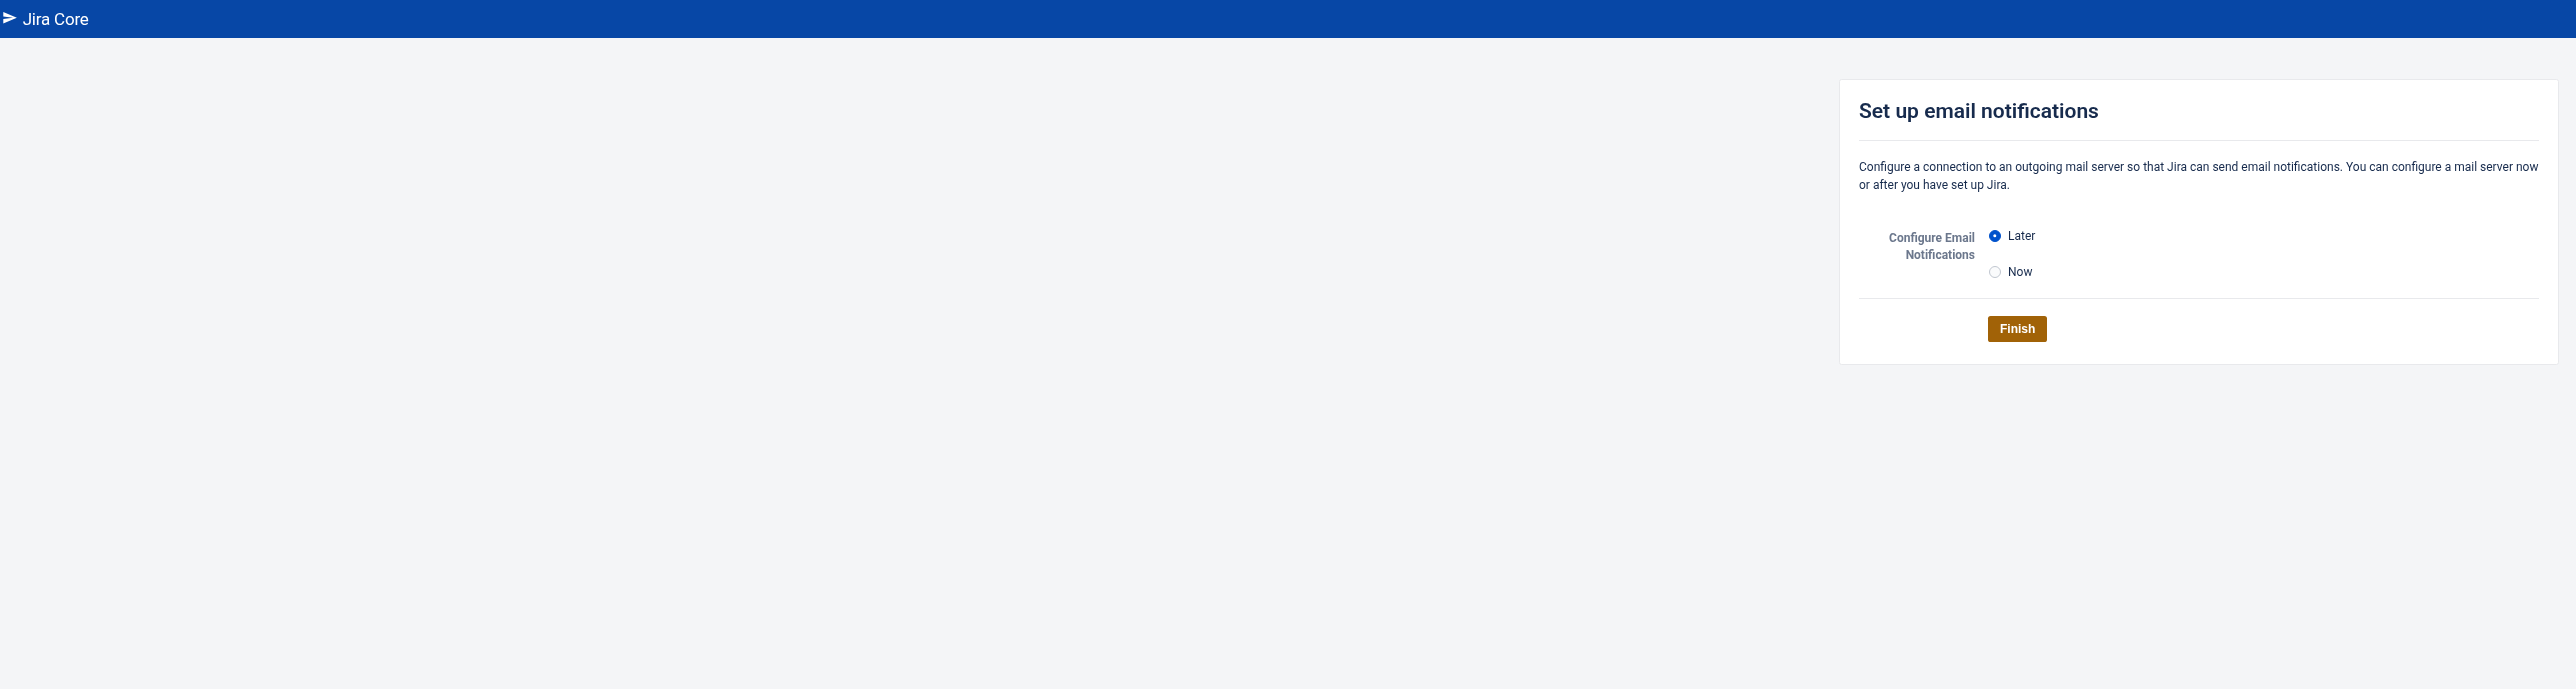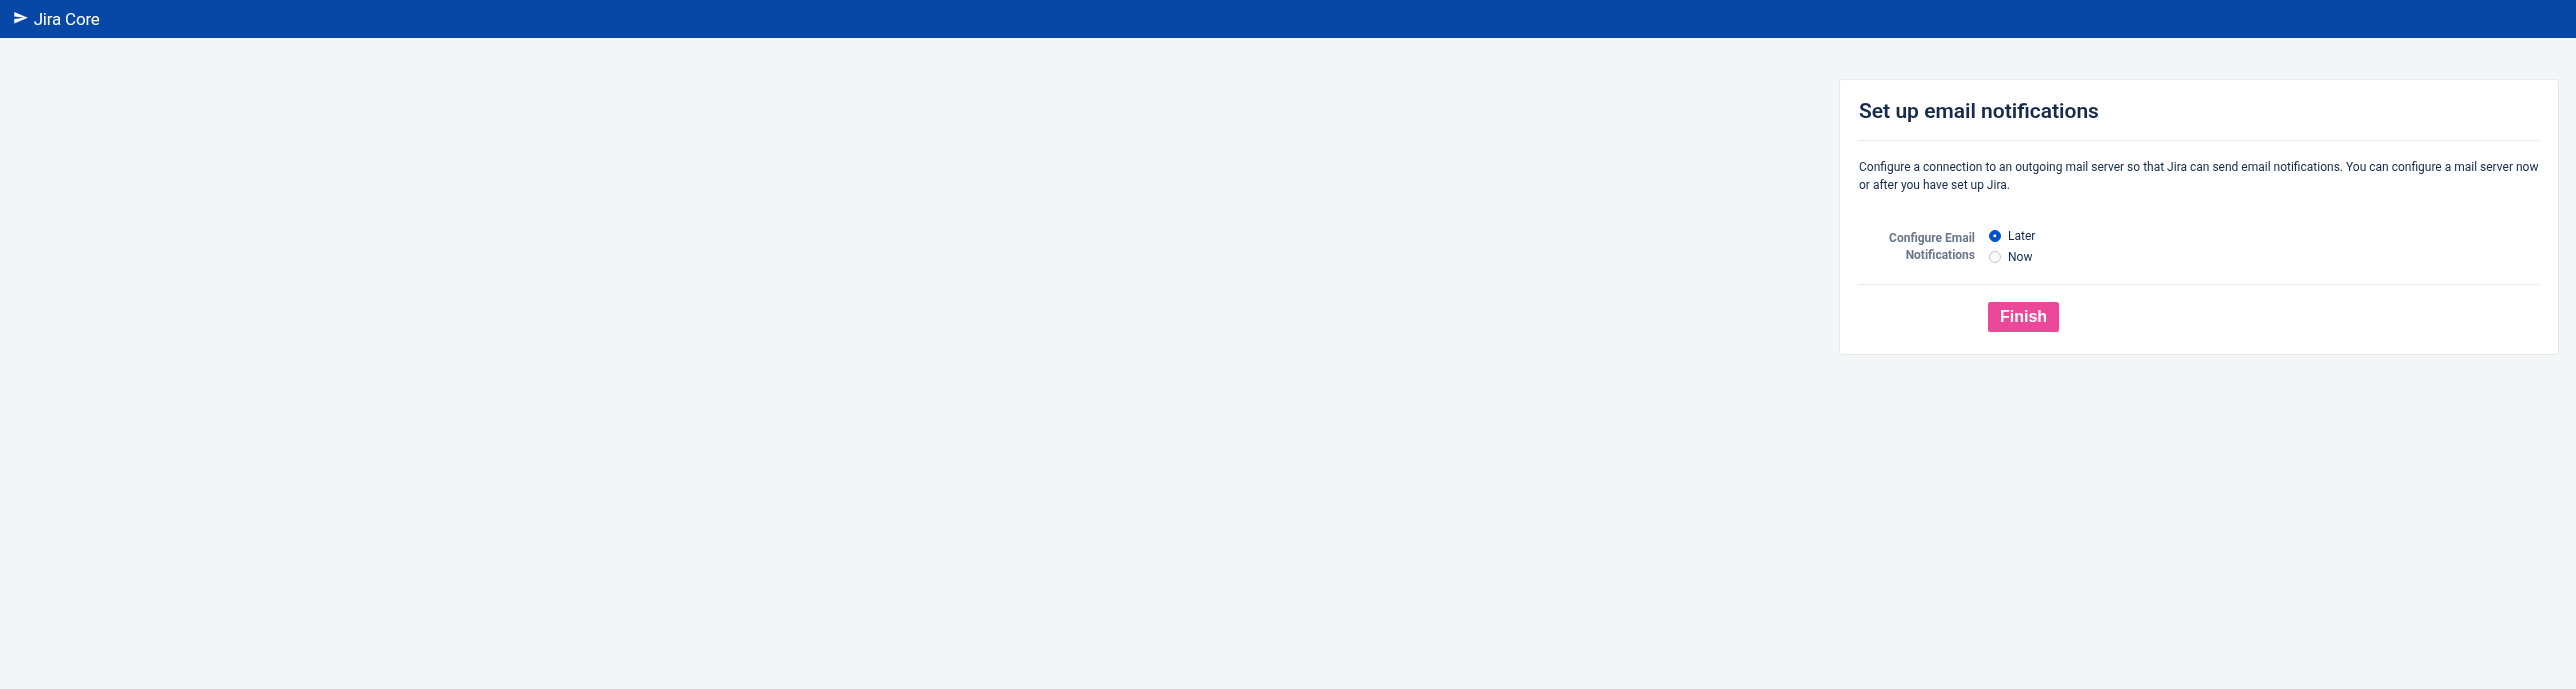--- a/index.html
+++ b/index.html
@@ -6,21 +6,21 @@
     body {
       font-family: -apple-system, BlinkMacSystemFont, "Segoe UI", Roboto, Helvetica, Arial, sans-serif;
       background: #f4f5f7;
       color: #172b4d;
     }
     .header {
       background: #0747a6;
       height: 38px;
       display: flex;
       align-items: center;
-      padding: 0 13px;
+      padding: 0 2px;
     }
     .header-logo {
       display: flex;
       align-items: center;
       gap: 5.2px;
       color: #fff;
       font-size: 17px;
       font-weight: 400;
       letter-spacing: -0.2px;
     }
@@ -68,21 +68,21 @@
       text-align: right;
       color: #6b778c;
       font-size: 12px;
       line-height: 1.45;
       padding-top: 0.9px;
       font-weight: bold;
     }
     .form-options {
       display: flex;
       flex-direction: column;
-      gap: 7px;
+      gap: 22px;
     }
     .radio-option {
       display: flex;
       align-items: center;
       gap: 7px;
       font-size: 12px;
       color: #172b4d;
       cursor: pointer;
     }
     .radio-dot {
@@ -110,25 +110,25 @@
     .radio-dot.unchecked {
       border: 1.7px solid #c1c7d0;
       background: #fafbfc;
     }
     .form-actions {
       display: flex;
       align-items: center;
       padding-left: 129px;
     }
     .btn-primary {
-      background: #ec4899;
+      background: #a16207;
       color: #fff;
       border: none;
       border-radius: 2.6px;
-      font-size: 16px;
+      font-size: 12px;
       font-weight: 600;
       padding: 6px 12px;
       cursor: pointer;
     }
   </style>
 </head>
 <body>
 
 <div class="header">
   <div class="header-logo">

